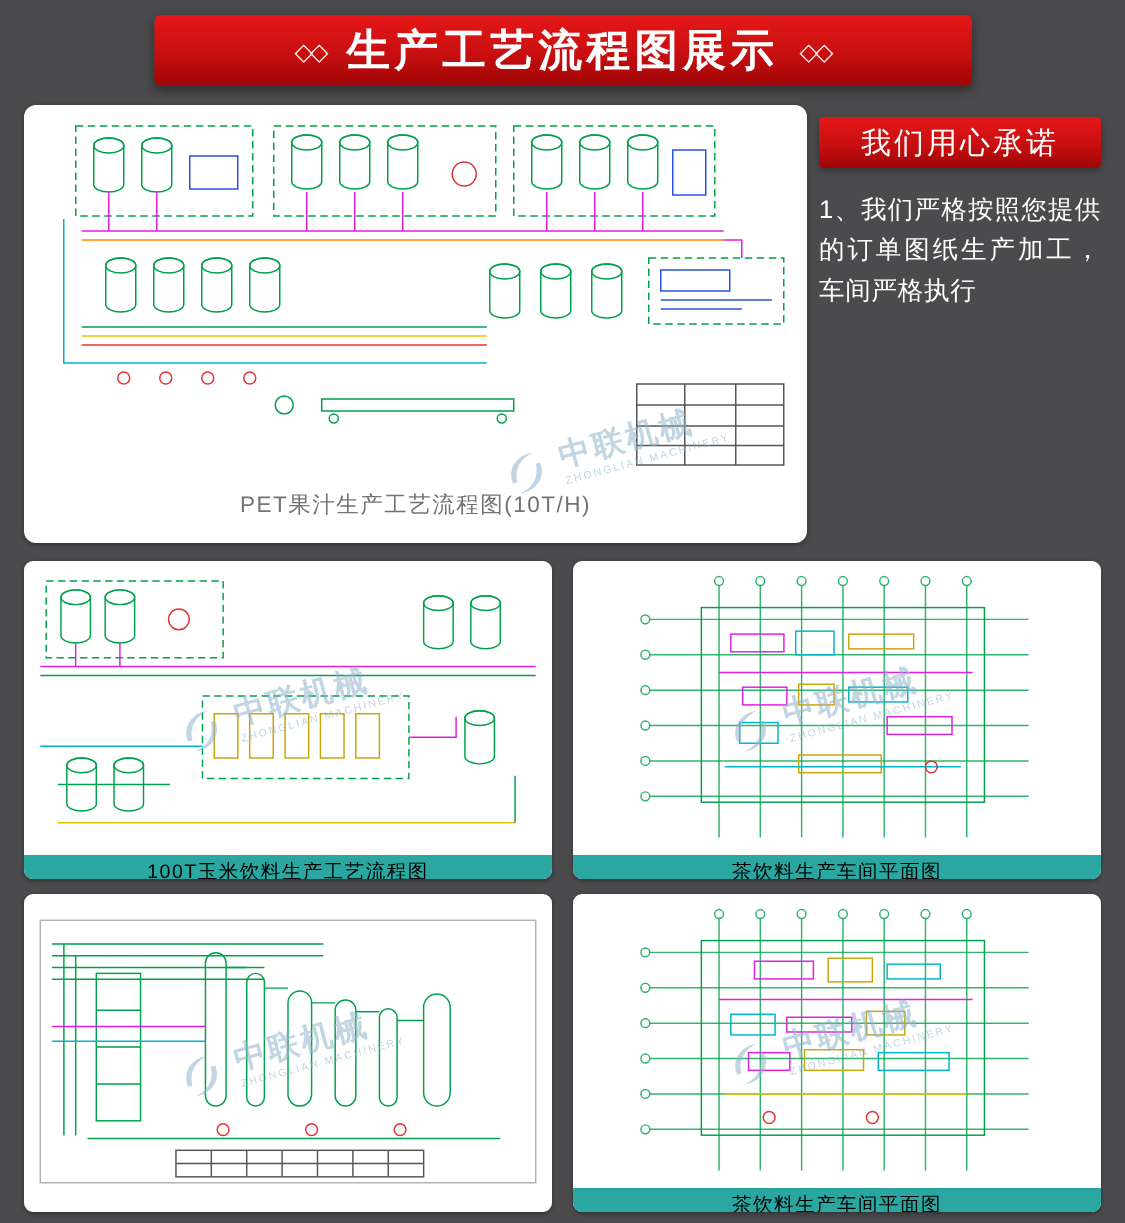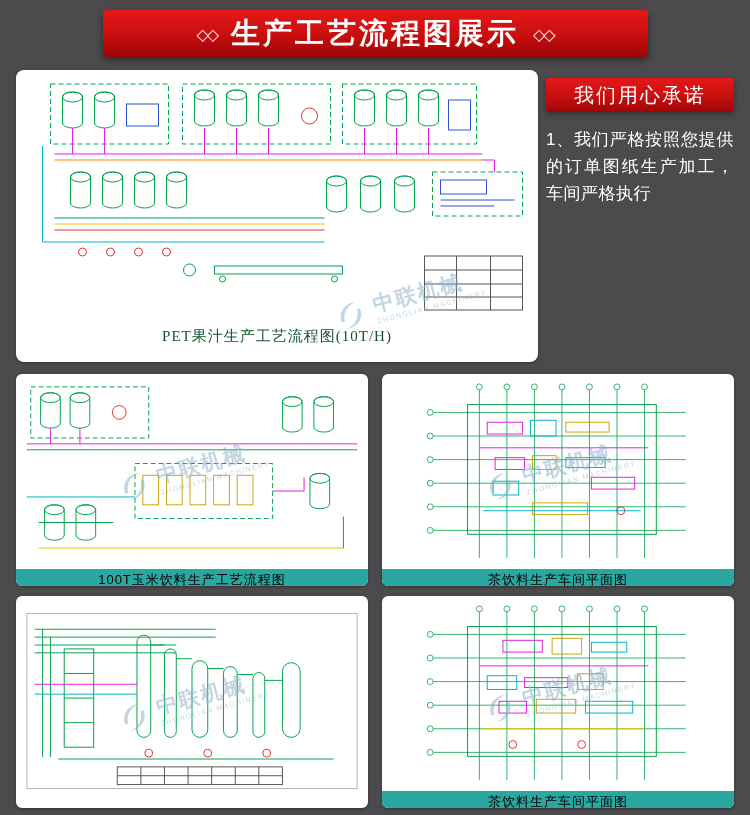--- a/index.html
+++ b/index.html
@@ -13,21 +13,21 @@
     box-shadow:0 3px 7px rgba(0,0,0,.45)}
   .banner h1{font-size:29px;font-weight:bold;letter-spacing:3px}
   .banner .decor{font-size:16px;letter-spacing:-2px;padding-top:2px;opacity:.95}
 
   
   .content-row{display:flex;gap:8px;padding:0 16px}
   .main-panel{width:522px;height:292px;background:#fff;border-radius:8px;position:relative;
     display:flex;flex-direction:column;padding:6px 6px 0;box-shadow:0 1px 3px rgba(0,0,0,.35)}
   .main-panel svg.cad{width:100%;height:240px}
   .main-caption{height:40px;display:flex;align-items:center;justify-content:center;
-    font-family:Liberation Serif, serif;font-size:15px;color:#14532d;letter-spacing:1px}
+    font-family:Liberation Sans, sans-serif;font-size:15px;color:#737373;letter-spacing:1px}
 
   .promise-col{flex:1;color:#fff;padding-top:8px}
   .promise-badge{height:34px;border-radius:3px;margin-bottom:14px;
     background:linear-gradient(180deg,#e51717,var(--banner-red,#c80f10) 55%,#9e0506);
     display:flex;align-items:center;justify-content:center;
     font-size:20px;font-weight:normal;letter-spacing:2px;box-shadow:0 2px 5px rgba(0,0,0,.35)}
   .promise-text p{font-size:17px;line-height:27px;letter-spacing:.5px;text-align:justify;margin-bottom:9px}
 
   
   .gallery{display:grid;grid-template-columns:352px 352px;gap:10px 14px;padding:12px 16px 0}

